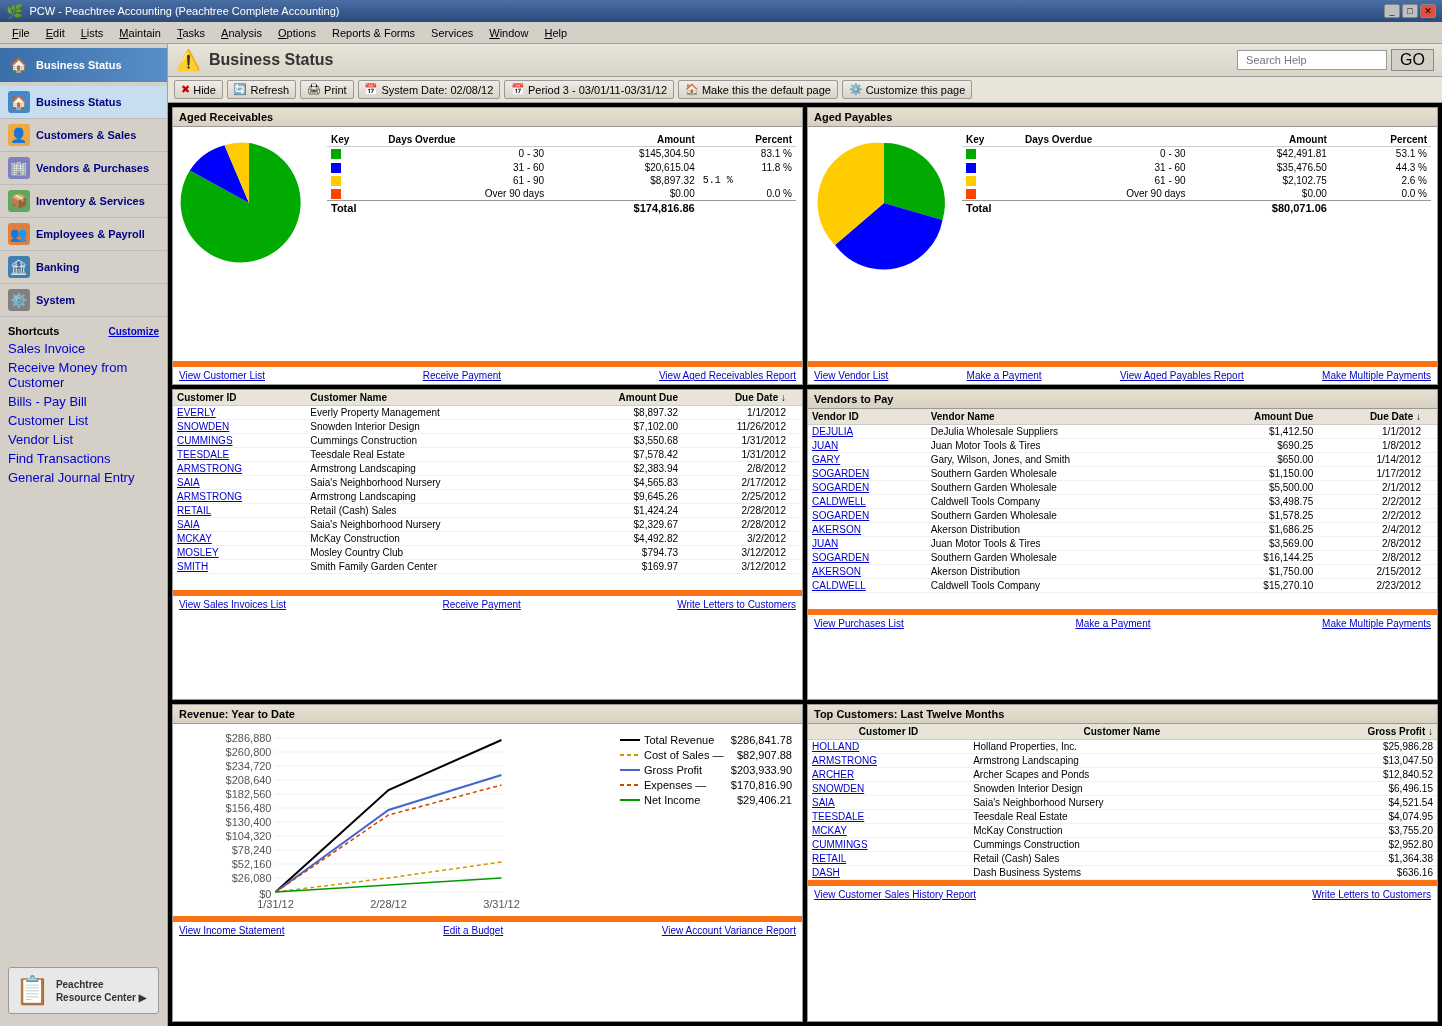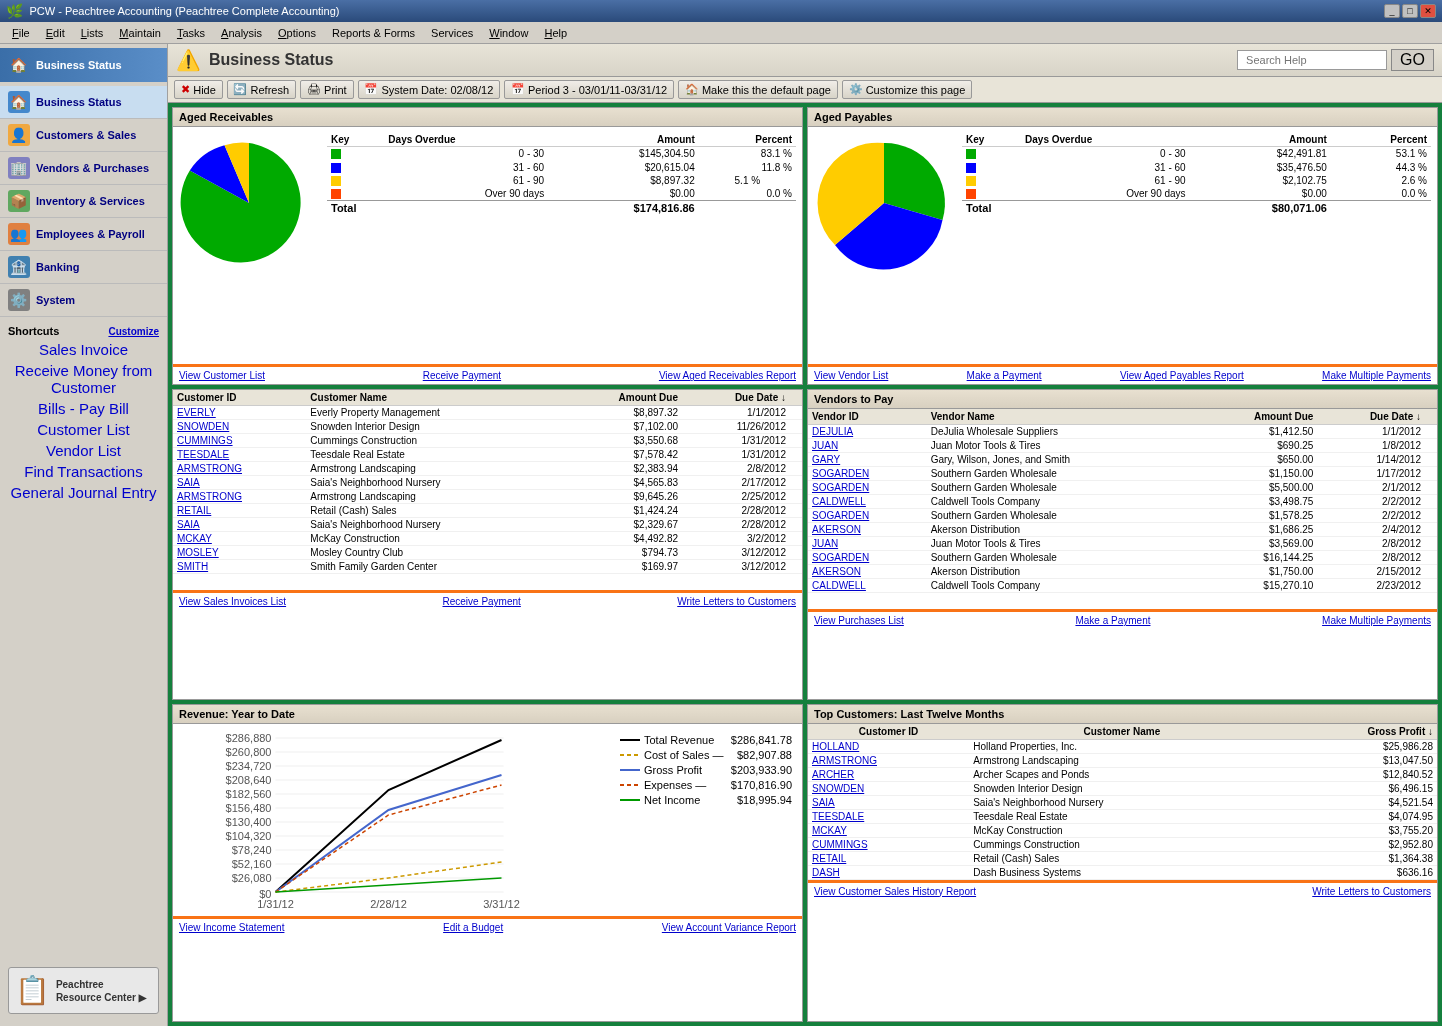--- a/index.html
+++ b/index.html
@@ -21,58 +21,58 @@
 
     
     #sidebar { width: 168px; background: #d4d0c8; border-right: 1px solid #a0a0a0; display: flex; flex-direction: column; padding: 4px 0; }
     .sidebar-header { background: linear-gradient(to right, #3a6ea8, #5a8ec8); color: white; padding: 6px 8px; display: flex; align-items: center; gap: 6px; font-weight: bold; font-size: 11px; margin-bottom: 4px; }
     .sidebar-nav-item { display: flex; align-items: center; gap: 6px; padding: 5px 8px; cursor: pointer; border-bottom: 1px solid #bbb; }
     .sidebar-nav-item.active { background: #c8ddf0; }
     .sidebar-nav-icon { width: 22px; height: 22px; border-radius: 3px; display: flex; align-items: center; justify-content: center; font-size: 14px; flex-shrink: 0; }
     .sidebar-nav-label { font-size: 11px; font-weight: bold; color: #000080; }
 
     .shortcuts-header { padding: 4px 8px 2px; font-weight: bold; font-size: 11px; display: flex; justify-content: space-between; align-items: center; margin-top: 4px; }
-    .shortcut-link { padding: 2px 8px; color: #0000cc; text-decoration: none; cursor: pointer; display: block; font-size: 15px; text-align: center; }
+    .shortcut-link { padding: 2px 8px; color: #0000cc; text-decoration: none; cursor: pointer; display: block; font-size: 13px; }
 
     .resource-center { margin: 8px; border: 1px solid #999; background: #e8e8e8; padding: 6px; display: flex; align-items: center; gap: 6px; cursor: pointer; border-radius: 3px; }
     .resource-center .rc-icon { font-size: 28px; color: #666; }
     .resource-center .rc-text { font-size: 10px; color: #333; font-weight: bold; line-height: 1.3; }
 
     
     #content { flex: 1; display: flex; flex-direction: column; overflow: hidden; }
 
     
     #page-header { background: linear-gradient(to bottom, #e8e4d8, #d8d4c8); border-bottom: 1px solid #999; padding: 4px 8px; display: flex; align-items: center; gap: 8px; }
     #page-title { font-size: 16px; font-weight: bold; color: #333; flex: 1; }
     #search-area { display: flex; align-items: center; gap: 4px; }
     #search-input { width: 150px; height: 20px; border: 1px solid #999; padding: 0 4px; font-size: 11px; }
     #search-go { background: #d4d0c8; border: 1px solid #888; padding: 1px 8px; cursor: pointer; font-size: 11px; }
 
     
     #toolbar { background: #e8e4d8; border-bottom: 1px solid #999; padding: 3px 6px; display: flex; align-items: center; gap: 4px; }
     .toolbar-btn { display: flex; align-items: center; gap: 3px; padding: 2px 6px; border: 1px solid #999; background: linear-gradient(to bottom, #f0ede8, #d8d4c8); cursor: pointer; border-radius: 2px; font-size: 11px; }
 
     
-    #dashboard { flex: 1; overflow-y: auto; padding: 4px; background: #15803d; display: grid; grid-template-columns: 1fr 1fr; grid-template-rows: auto auto auto; gap: 4px; }
+    #dashboard { flex: 1; overflow-y: auto; padding: 4px; background: #000000; display: grid; grid-template-columns: 1fr 1fr; grid-template-rows: auto auto auto; gap: 4px; }
 
     .panel { background: white; border: 1px solid #999; }
     .panel-title { background: linear-gradient(to bottom, #e8e0d0, #d8d0c0); border-bottom: 1px solid #999; padding: 3px 6px; font-weight: bold; font-size: 11px; }
 
     
     .aged-panel { display: flex; flex-direction: column; }
     .aged-content { display: flex; padding: 6px; gap: 8px; flex: 1; }
     .pie-container { width: 140px; height: 140px; flex-shrink: 0; }
     .aged-table { flex: 1; font-size: 10px; }
     .aged-table table { width: 100%; border-collapse: collapse; }
     .aged-table th { text-align: right; font-weight: bold; padding: 1px 4px; border-bottom: 1px solid #ccc; font-size: 10px; }
     .aged-table th:first-child { text-align: left; }
     .aged-table td { padding: 1px 4px; text-align: right; font-size: 10px; }
     .aged-table td:first-child { text-align: left; }
     .aged-table .total-row td { font-weight: bold; border-top: 1px solid #999; }
-    .panel-footer { padding: 3px 6px; border-top: 3px solid #f97316; display: flex; justify-content: space-between; flex-wrap: wrap; gap: 2px; }
+    .panel-footer { padding: 3px 6px; border-top: 6px solid #f97316; display: flex; justify-content: space-between; flex-wrap: wrap; gap: 2px; }
     .panel-link { color: #0000cc; text-decoration: underline; cursor: pointer; font-size: 10px; }
 
     
     .owe-panel { display: flex; flex-direction: column; }
     .owe-table { flex: 1; overflow-y: auto; max-height: 200px; }
     .owe-table table { width: 100%; border-collapse: collapse; font-size: 10px; }
     .owe-table th { background: #e8e4d8; border-bottom: 1px solid #ccc; padding: 2px 4px; text-align: left; position: sticky; top: 0; font-size: 10px; }
     .owe-table th.right { text-align: right; }
     .owe-table td { padding: 1px 4px; border-bottom: 1px solid #f0f0f0; font-size: 10px; }
     .owe-table td.right { text-align: right; }
@@ -260,21 +260,21 @@
                   <tr>
     <td><span style="display:inline-block;width:10px;height:10px;background:#0000ff;margin-right:3px;vertical-align:middle;"></span></td>
     <td>31 - 60</td>
     <td style="text-align:right;">$20,615.04</td>
     <td style="text-align:right;">11.8 %</td>
   </tr>
                   <tr>
     <td><span style="display:inline-block;width:10px;height:10px;background:#ffcc00;margin-right:3px;vertical-align:middle;"></span></td>
     <td>61 - 90</td>
     <td style="text-align:right;">$8,897.32</td>
-    <td style="text-align:center;">5.1 %</td>
+    <td style="text-align:left;font-family:Liberation Mono, monospace;">5.1 %</td>
   </tr>
                   <tr>
     <td><span style="display:inline-block;width:10px;height:10px;background:#ff4400;margin-right:3px;vertical-align:middle;"></span></td>
     <td>Over 90 days</td>
     <td style="text-align:right;">$0.00</td>
     <td style="text-align:right;">0.0 %</td>
   </tr>
                 </tbody>
               <tfoot>
                 <tr class="total-row">
@@ -649,21 +649,21 @@
                   <line x1="0" y1="4" x2="20" y2="4" stroke="#cc4400" stroke-width="2" stroke-dasharray="4,3"></line>
                 </svg>
               <span>Expenses —</span>
               <span style="margin-left:auto;">$170,816.90</span>
             </div>
             <div class="legend-item">
               <svg width="20" height="8">
                   <line x1="0" y1="4" x2="20" y2="4" stroke="#009900" stroke-width="2"></line>
                 </svg>
               <span>Net Income</span>
-              <span style="margin-left:auto;">$18,995.94</span>
+              <span style="margin-left:auto;">$29,406.21</span>
             </div>
           </div>
         </div>
         <div class="panel-footer">
           <span class="panel-link">View Income Statement</span>
           <span class="panel-link">Edit a Budget</span>
           <span class="panel-link">View Account Variance Report</span>
         </div>
       </div>
 

